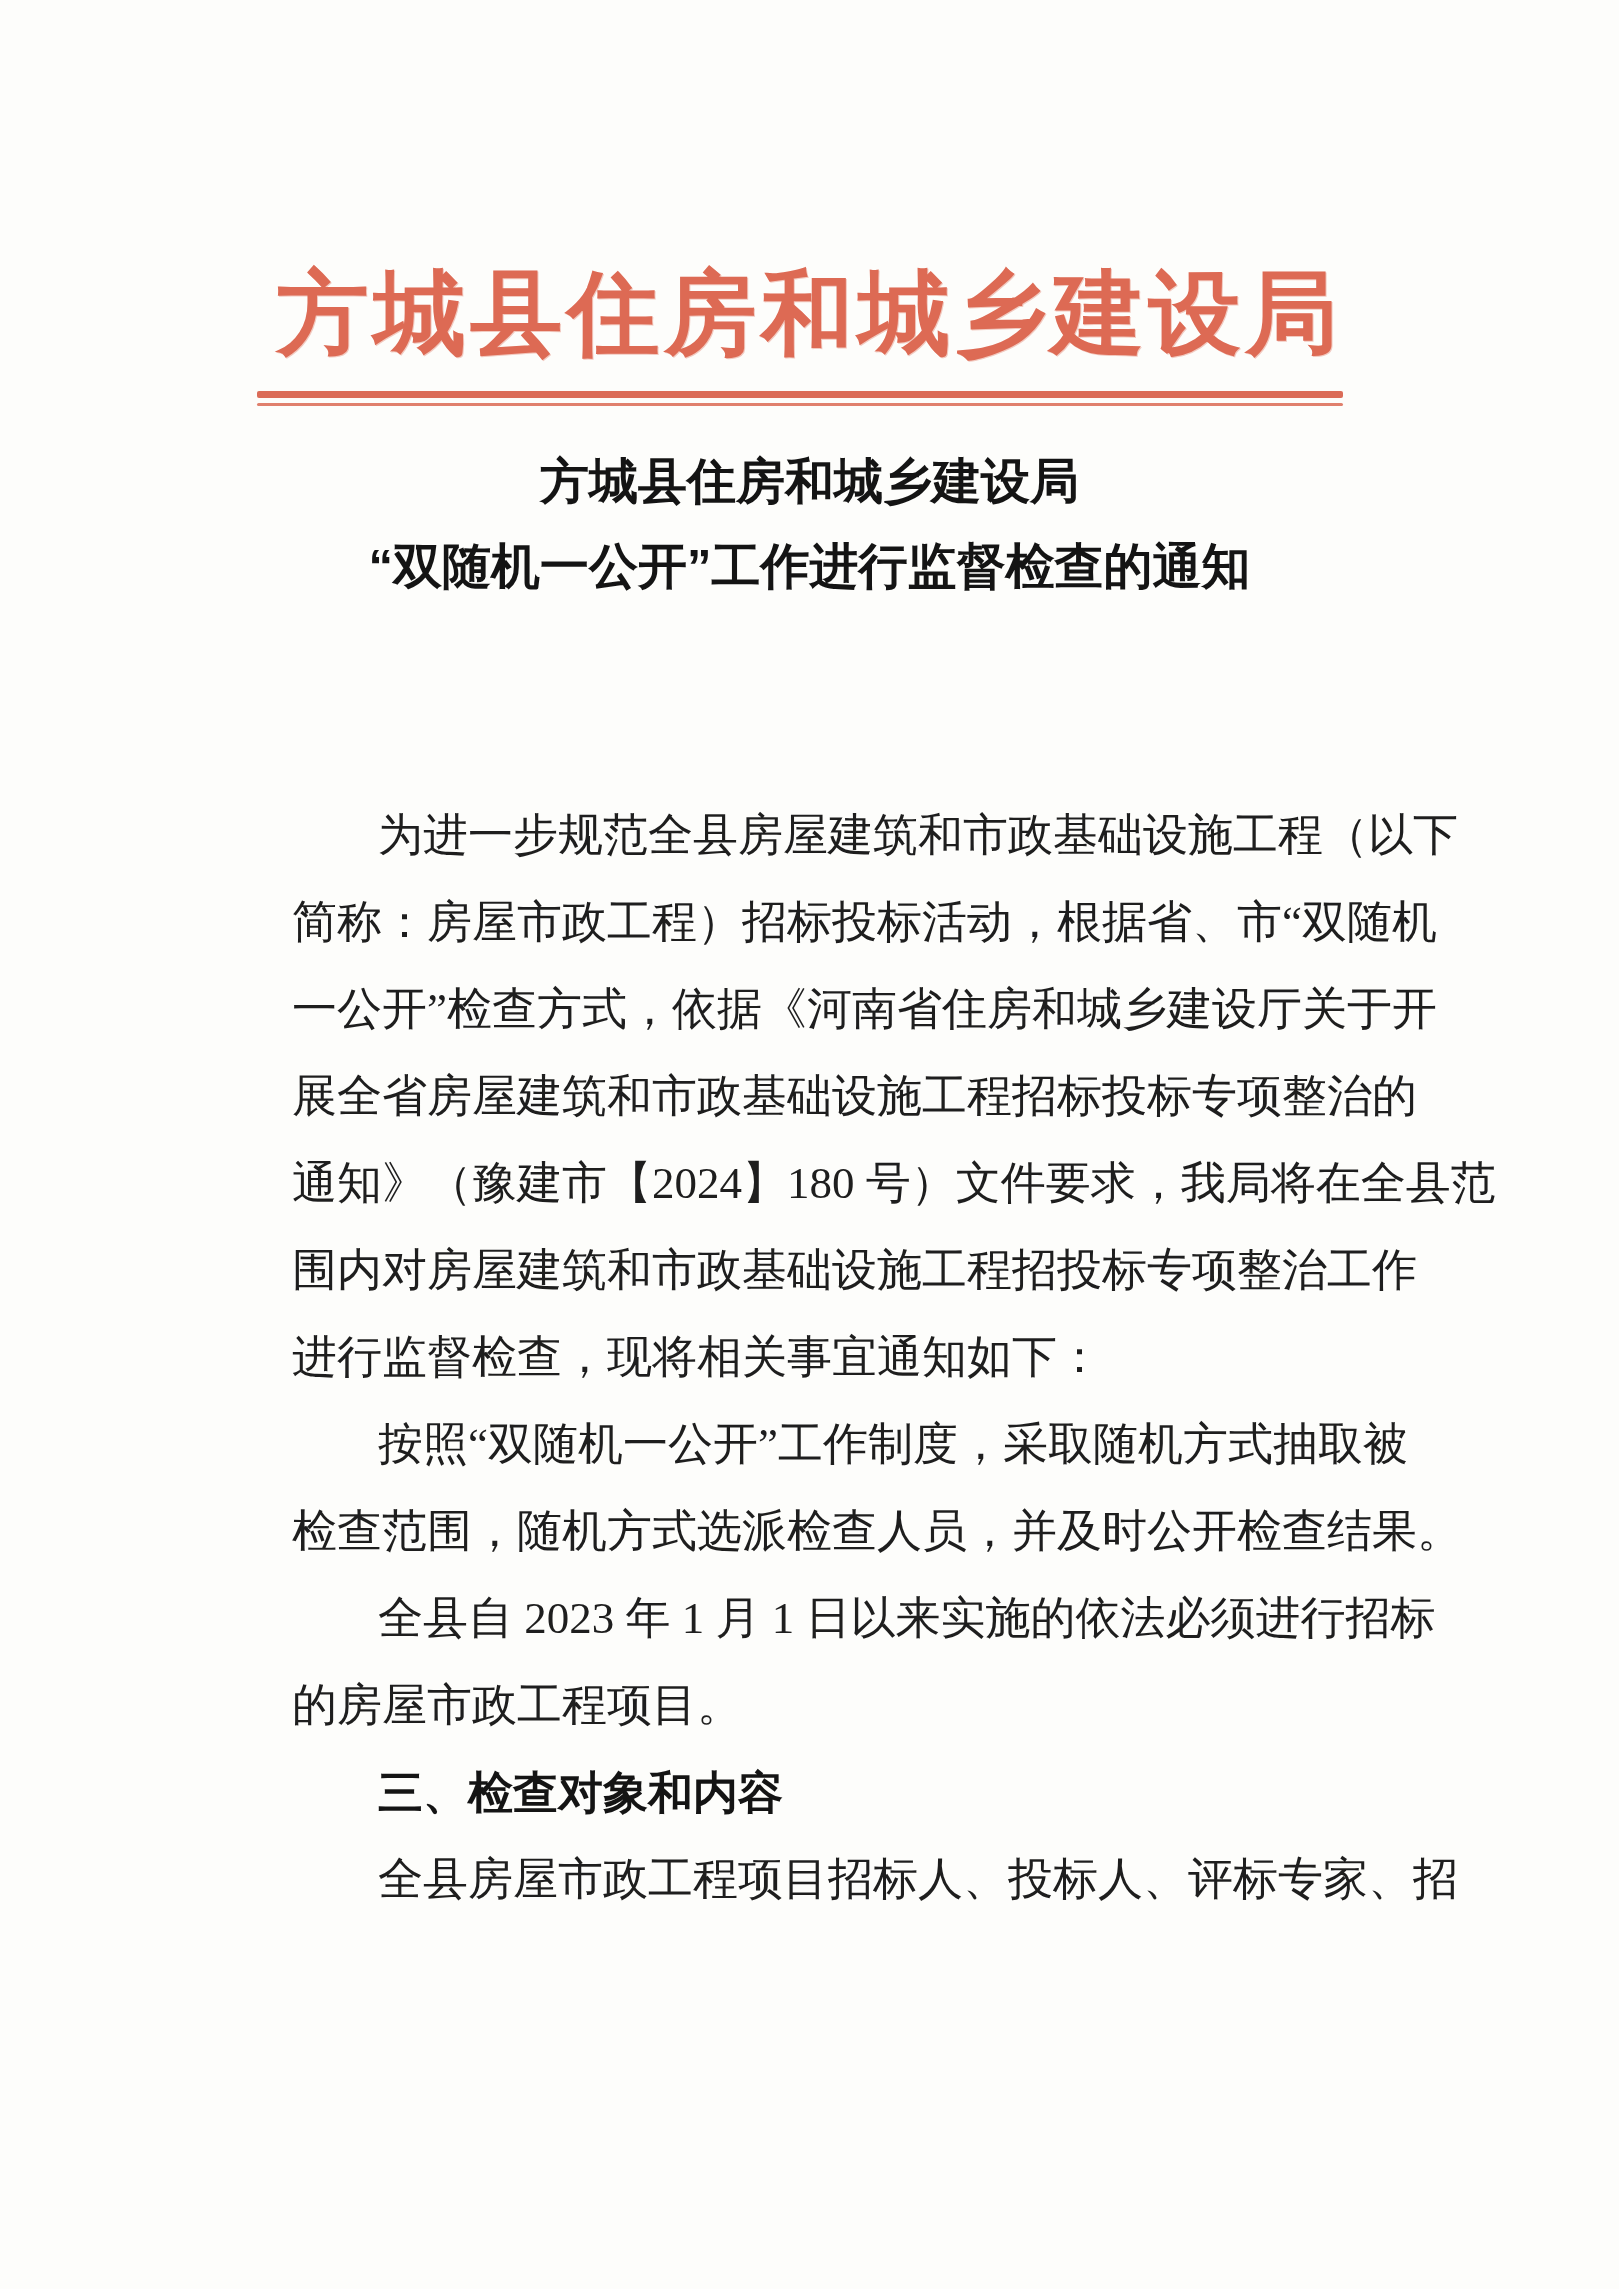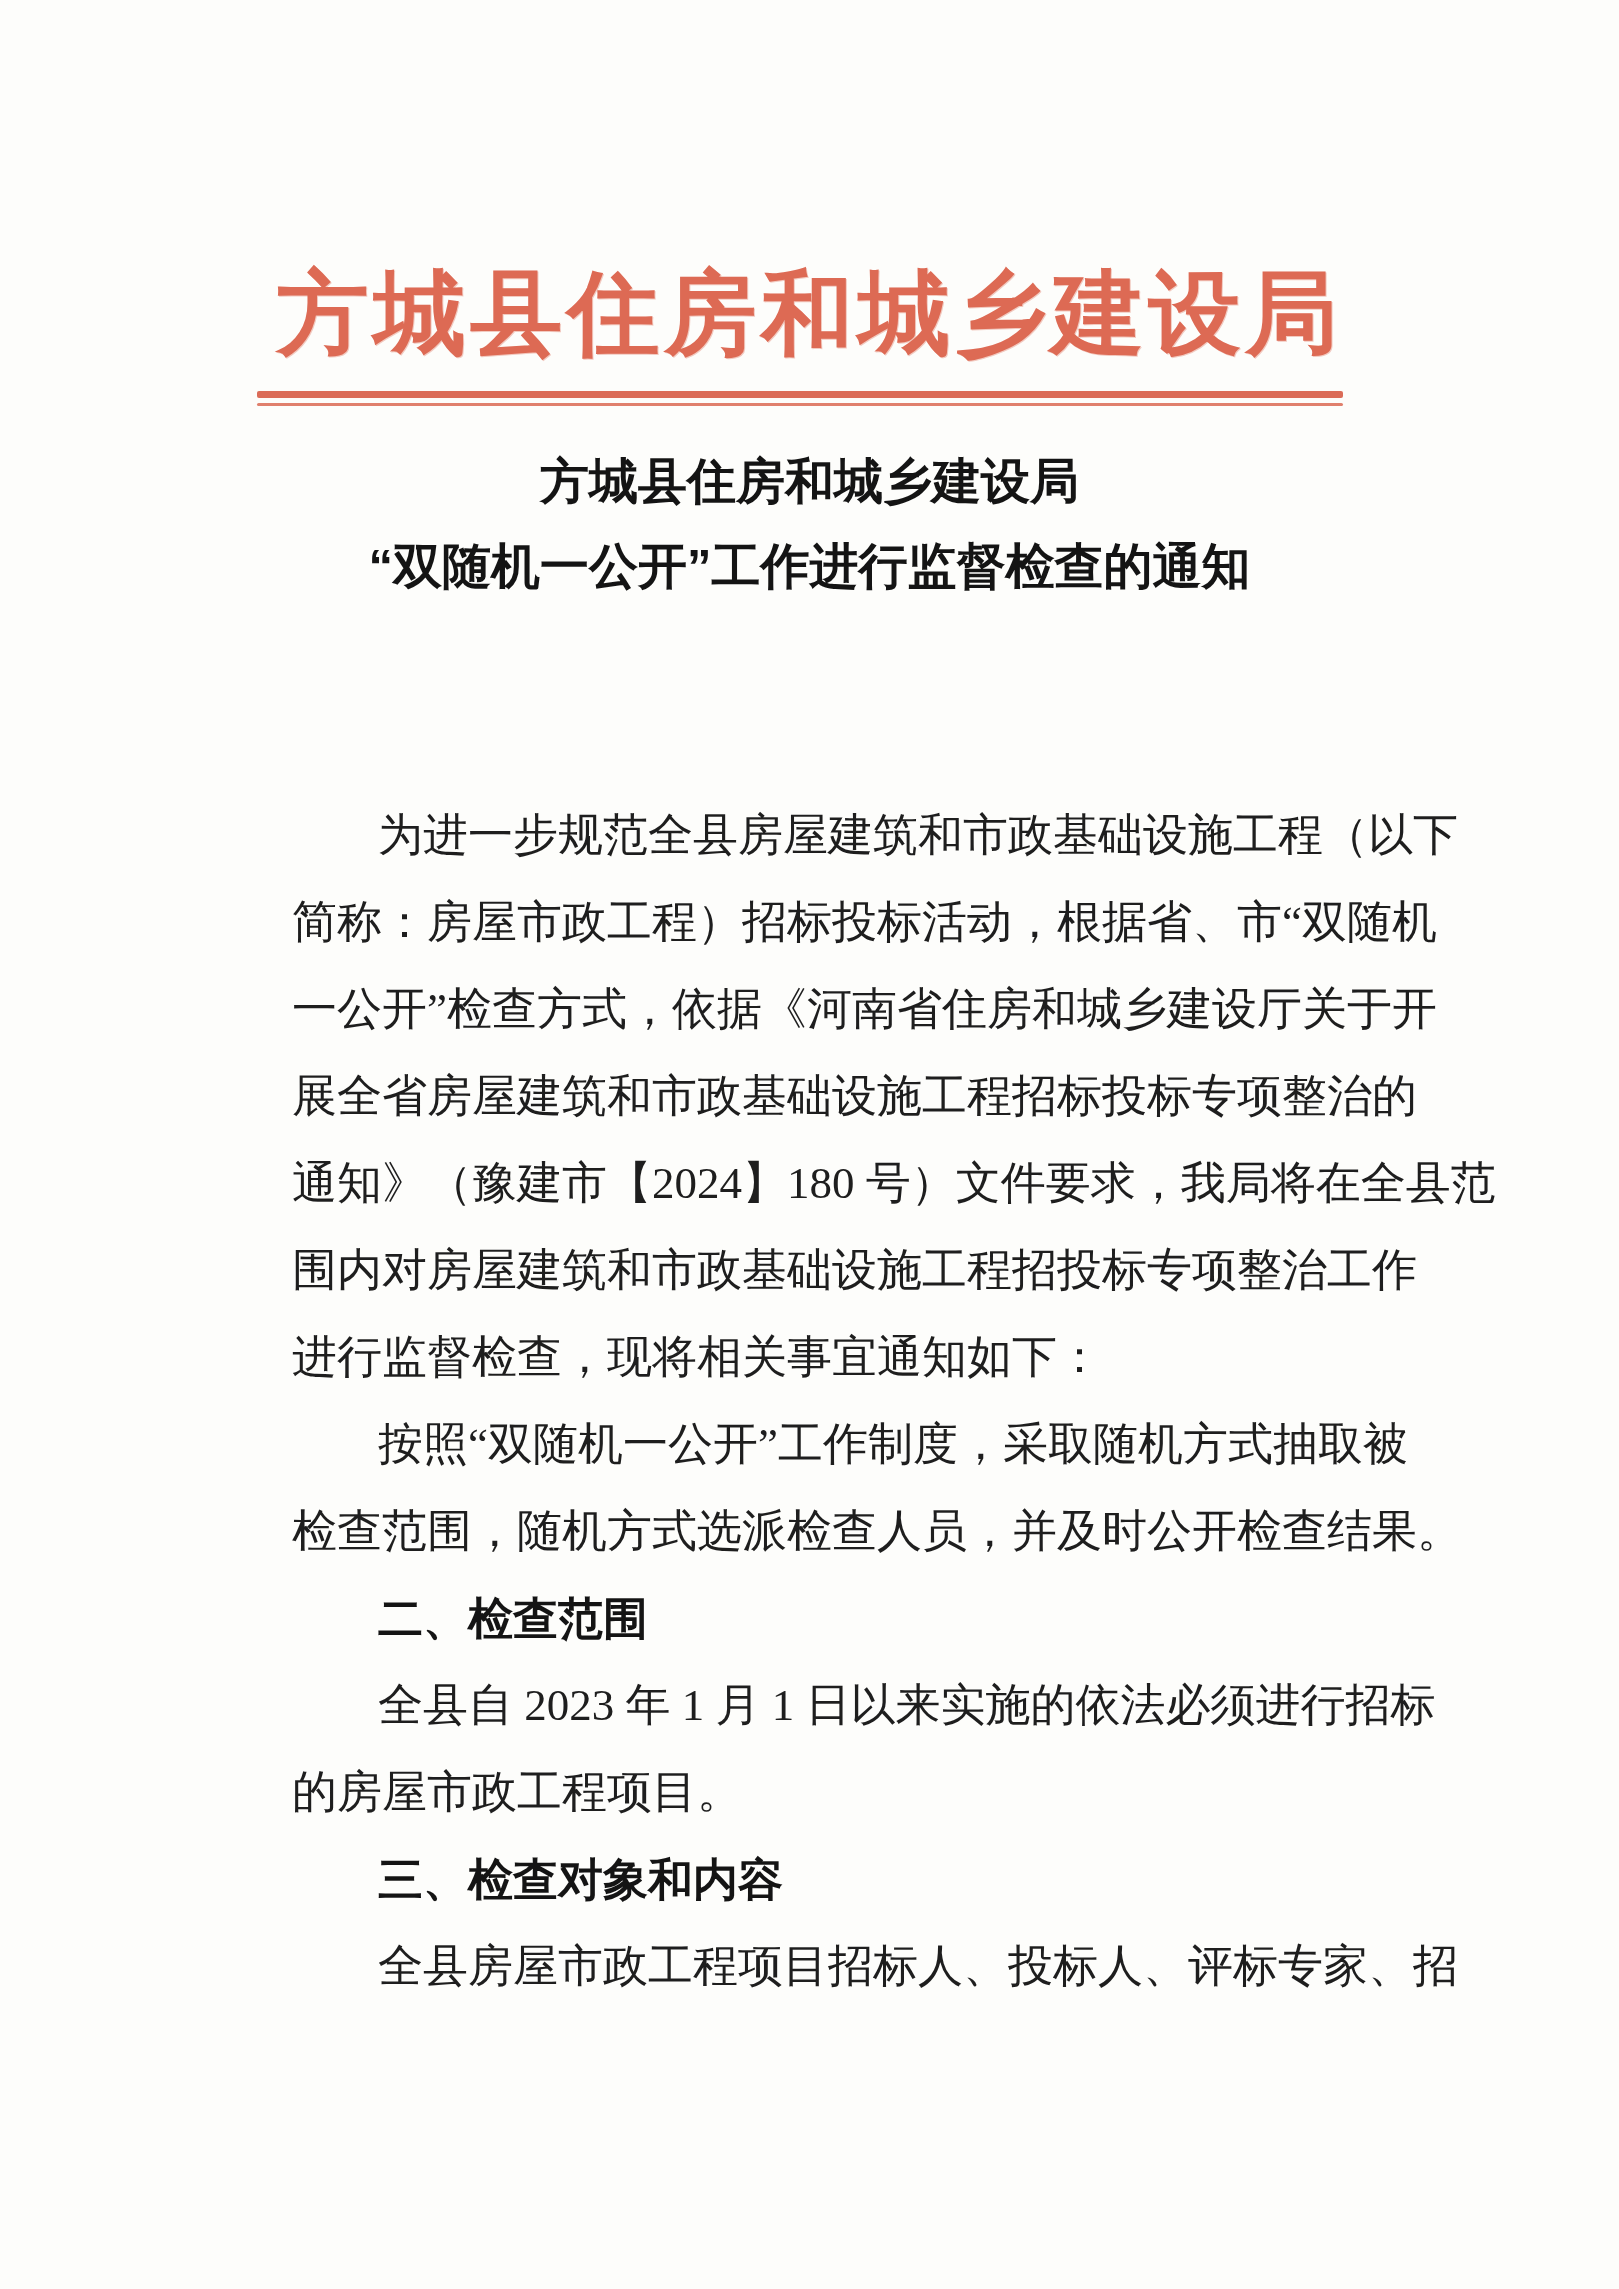--- a/index.html
+++ b/index.html
@@ -114,21 +114,20 @@
   <div class="doc-body">
     <div class="line para-start">为进一步规范全县房屋建筑和市政基础设施工程（以下</div>
     <div class="line">简称：房屋市政工程）招标投标活动，根据省、市“双随机</div>
     <div class="line">一公开”检查方式，依据《河南省住房和城乡建设厅关于开</div>
     <div class="line">展全省房屋建筑和市政基础设施工程招标投标专项整治的</div>
     <div class="line">通知》（豫建市【2024】180 号）文件要求，我局将在全县范</div>
     <div class="line">围内对房屋建筑和市政基础设施工程招投标专项整治工作</div>
     <div class="line">进行监督检查，现将相关事宜通知如下：</div>
     <div class="line para-start">按照“双随机一公开”工作制度，采取随机方式抽取被</div>
     <div class="line">检查范围，随机方式选派检查人员，并及时公开检查结果。</div>
-    <div class="line heading">二、检查范围</div>
     <div class="line para-start">全县自 2023 年 1 月 1 日以来实施的依法必须进行招标</div>
     <div class="line">的房屋市政工程项目。</div>
     <div class="line heading">三、检查对象和内容</div>
     <div class="line para-start">全县房屋市政工程项目招标人、投标人、评标专家、招</div>
   </div>
 
 </div>
 
 
 </body></html>

